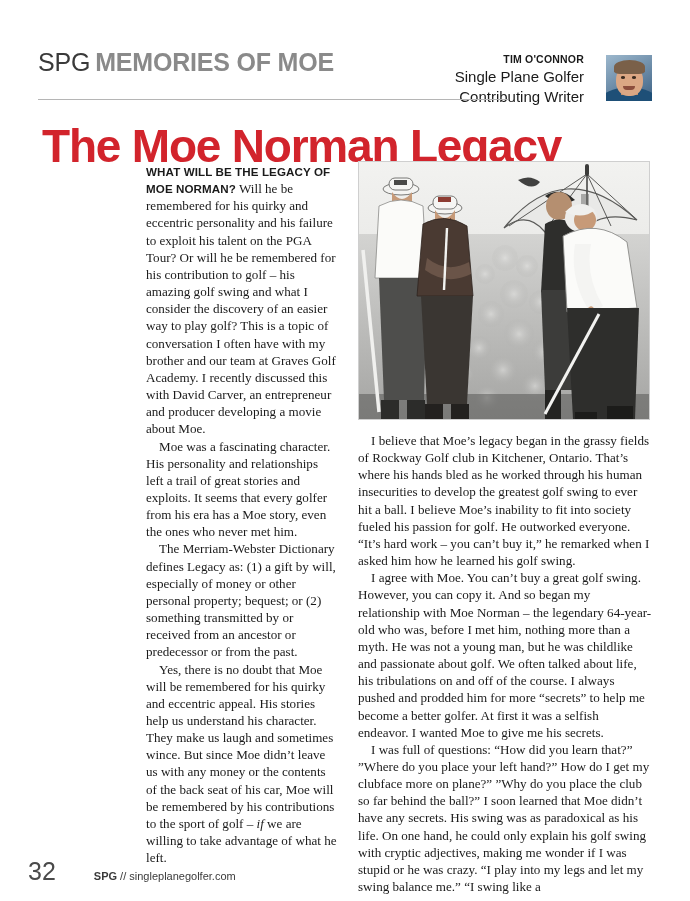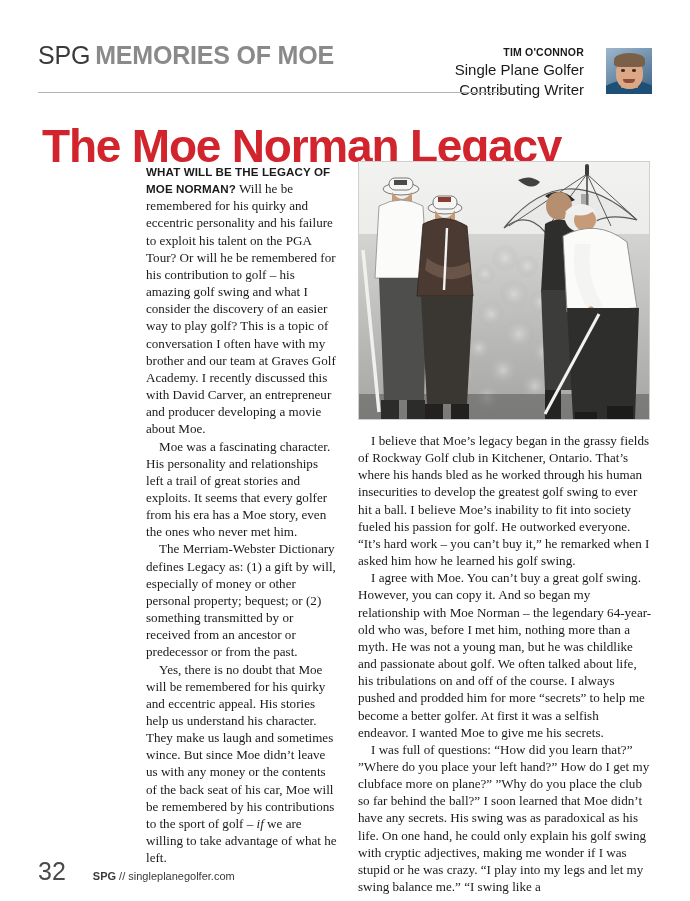--- a/index.html
+++ b/index.html
@@ -21,21 +21,21 @@
     left: 0; top: 0;
     width: 690px;
     height: 901px;
     background: #fff;
   }
 
   
   .masthead {
     position: absolute;
     left: 38px;
-    top: 41px;
+    top: 48px;
     width: 614px;
     height: 52px;
   }
   .kicker {
     position: absolute;
     left: 0;
     top: 0;
     font-family: "Liberation Sans", sans-serif;
     font-size: 25px;
     letter-spacing: -0.2px;
@@ -200,25 +200,25 @@
     overflow: hidden;
     background: #efefef;
     border: 1px solid #cfcfcf;
     box-sizing: border-box;
   }
   .photo svg { display: block; }
 
   
   .footer {
     position: absolute;
-    left: 38px;
+    left: 28px;
     top: 857px;
     display: flex;
     align-items: baseline;
-    gap: 11px;
+    gap: 22px;
   }
   .folio {
     font-family: "Liberation Sans", sans-serif;
     font-size: 25px;
     font-weight: 400;
     color: #4a4a4a;
   }
   .footer-meta {
     font-family: "Liberation Sans", sans-serif;
     font-size: 11px;

